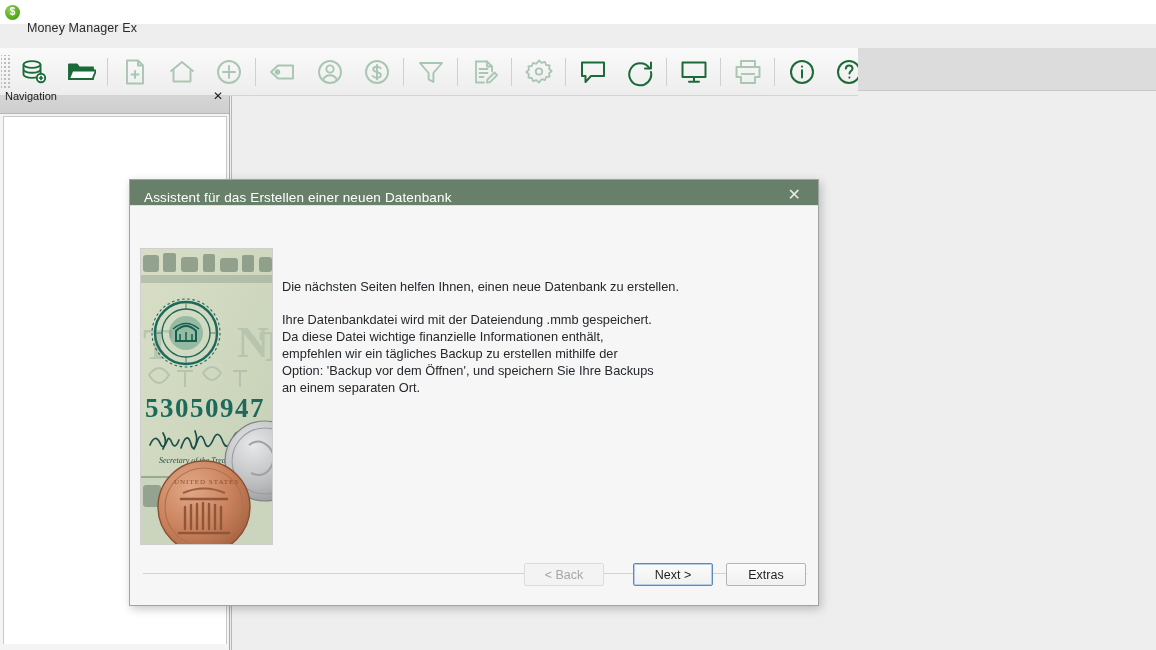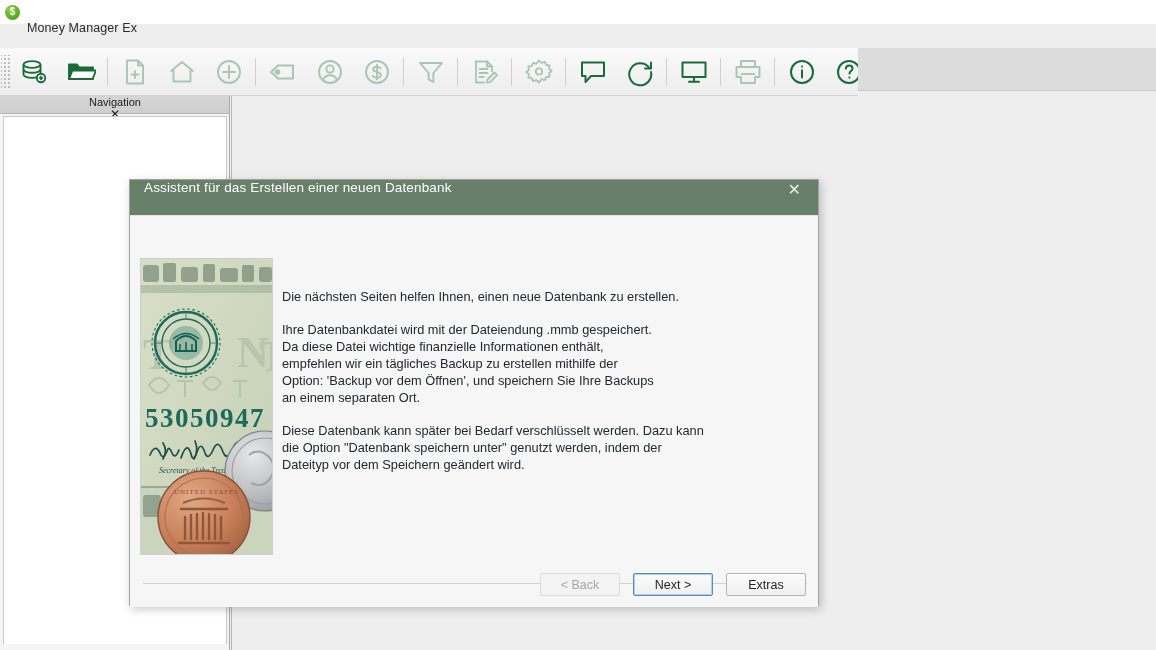--- a/index.html
+++ b/index.html
@@ -85,21 +85,20 @@
     position: absolute; left: 0; top: 96px; width: 230px; height: 554px;
     background: #f4f4f4;
     border-right: 1px solid #a9a9b0;
   }
   .nav-header {
     height: 17px; width: 100%;
     background: linear-gradient(#d5d5d5, #cfcfcf);
     border-bottom: 1px solid #b6b6b6;
     display: flex; align-items: center; justify-content: space-between;
     padding: 0 4px 17px 5px;
-    flex-direction: column;
   }
   .nav-title { font-size: 11px; color: #1b1b1b; }
   .nav-close {
     font-size: 12px; color: #1b1b1b; line-height: 1; cursor: default;
     padding: 0 2px;
   }
   .nav-body {
     position: absolute; left: 3px; top: 20px; width: 224px; height: 528px;
     background: #ffffff;
     border: 1px solid #c8c8c8;
@@ -107,23 +106,23 @@
   }
 
   
   .dialog {
     position: absolute; left: 129px; top: 179px; width: 690px; height: 427px;
     background: #f6f6f6;
     border: 1px solid #9fa49f;
     box-shadow: 2px 3px 9px rgba(0,0,0,.22);
   }
   .dlg-titlebar {
-    height: 35px; width: 100%;
+    height: 25px; width: 100%;
     background: #68806a;
-    display: flex; align-items: flex-start; justify-content: space-between;
+    display: flex; align-items: flex-end; justify-content: space-between;
     padding: 0 13px 0 14px;
   }
   .dlg-title { font-size: 13.5px; color: #ffffff; letter-spacing: .15px; }
   .dlg-close {
     color: #e8ece8; font-size: 16px; line-height: 1; cursor: default;
     padding: 2px 4px; font-weight: 300;
   }
   .dlg-body {
     position: relative; height: 392px; width: 100%;
     background: #f6f6f6;
@@ -163,20 +162,21 @@
     border: 1px solid #b4b4b4; color: #1f1f1f;
   }
   .btn.disabled {
     color: #a6a6a6;
     background: #f3f3f3;
     border: 1px solid #dcdcdc;
   }
   .btn.default {
     border: 1px solid #5b8ac0;
     box-shadow: 0 0 0 1px #b5cde6 inset;
+    margin-left: 16px;
   }
 </style>
 </head>
 <body>
 
 <div class="app">
 
   <div class="titlebar">
     <span class="app-icon">$</span>
     <span class="title-text">Money Manager Ex</span>
@@ -443,23 +443,20 @@
         </svg>
       </div>
 
       <div class="dlg-text">
         <p style="white-space: pre-line;">Die nächsten Seiten helfen Ihnen, einen neue Datenbank zu erstellen.</p>
         <p style="white-space: pre-line;">Ihre Datenbankdatei wird mit der Dateiendung .mmb gespeichert.
 Da diese Datei wichtige finanzielle Informationen enthält,
 empfehlen wir ein tägliches Backup zu erstellen mithilfe der
 Option: 'Backup vor dem Öffnen', und speichern Sie Ihre Backups
 an einem separaten Ort.</p>
-        <p style="white-space: pre-line;">Diese Datenbank kann später bei Bedarf verschlüsselt werden. Dazu kann
-die Option "Datenbank speichern unter" genutzt werden, indem der
-Dateityp vor dem Speichern geändert wird.</p>
       </div>
 
       <div class="dlg-sep"></div>
 
       <div class="dlg-buttons">
         <div class="btn disabled">&lt; Back</div>
         <div class="btn default">Next &gt;</div>
         <div class="btn">Extras</div>
       </div>
 

